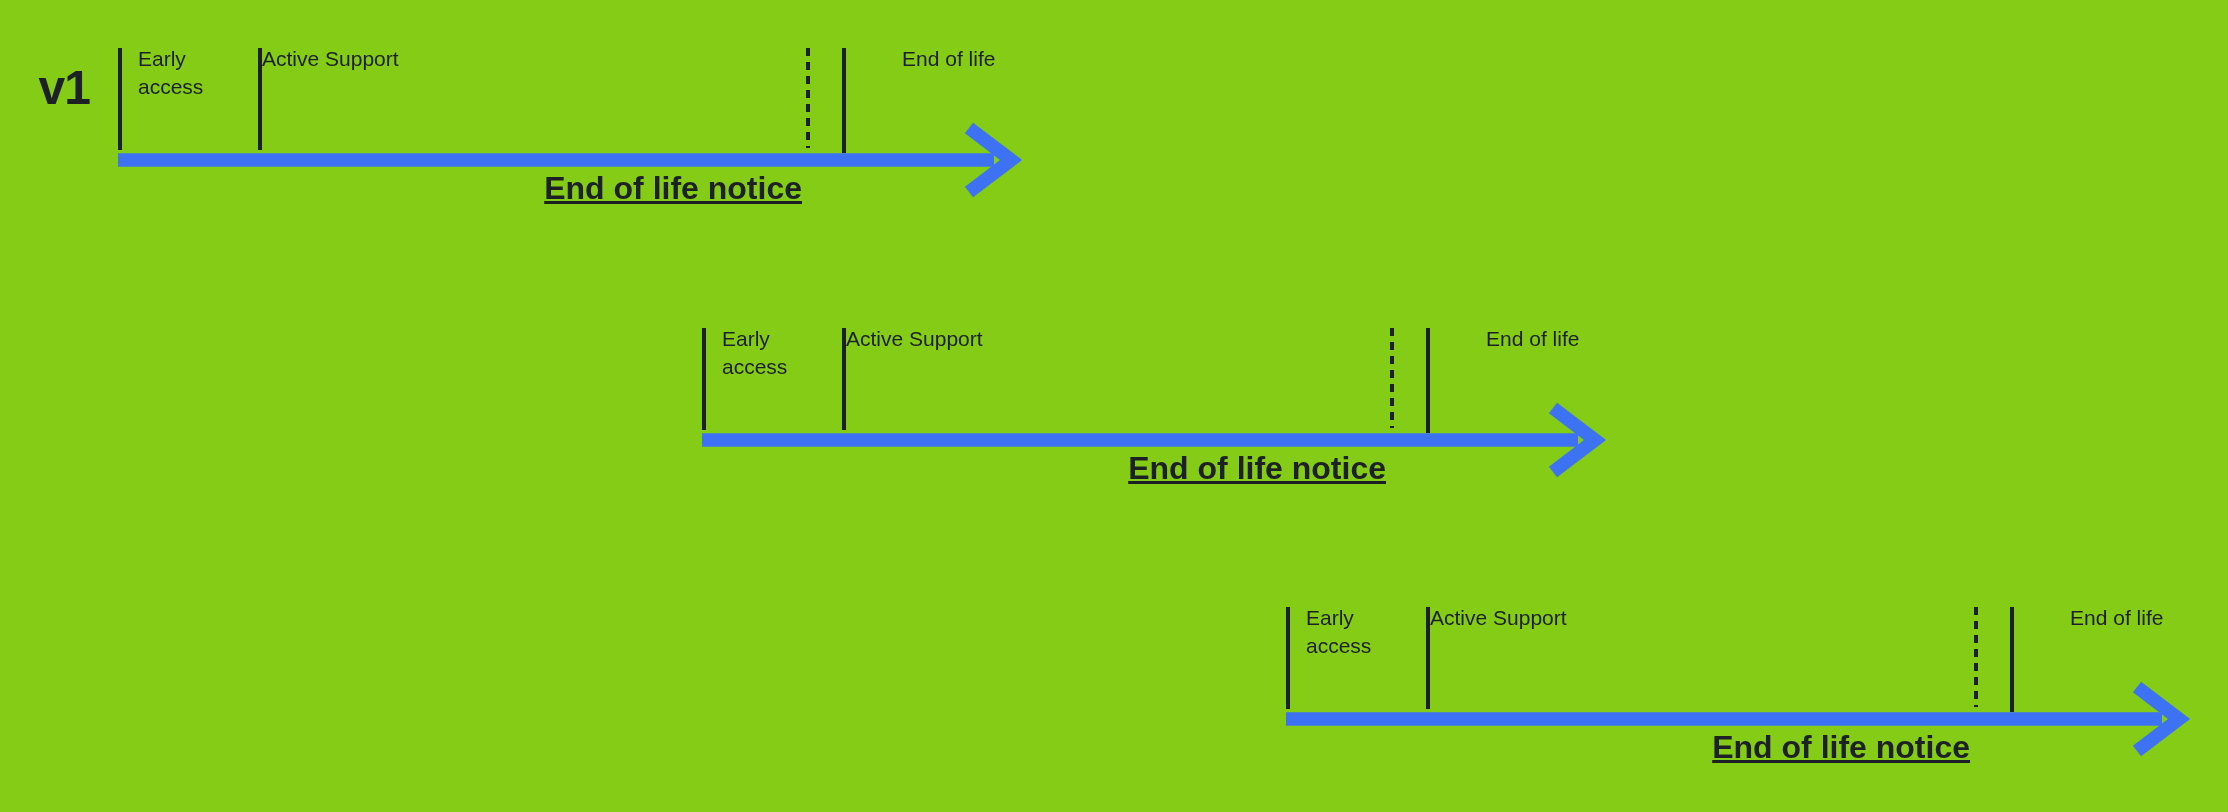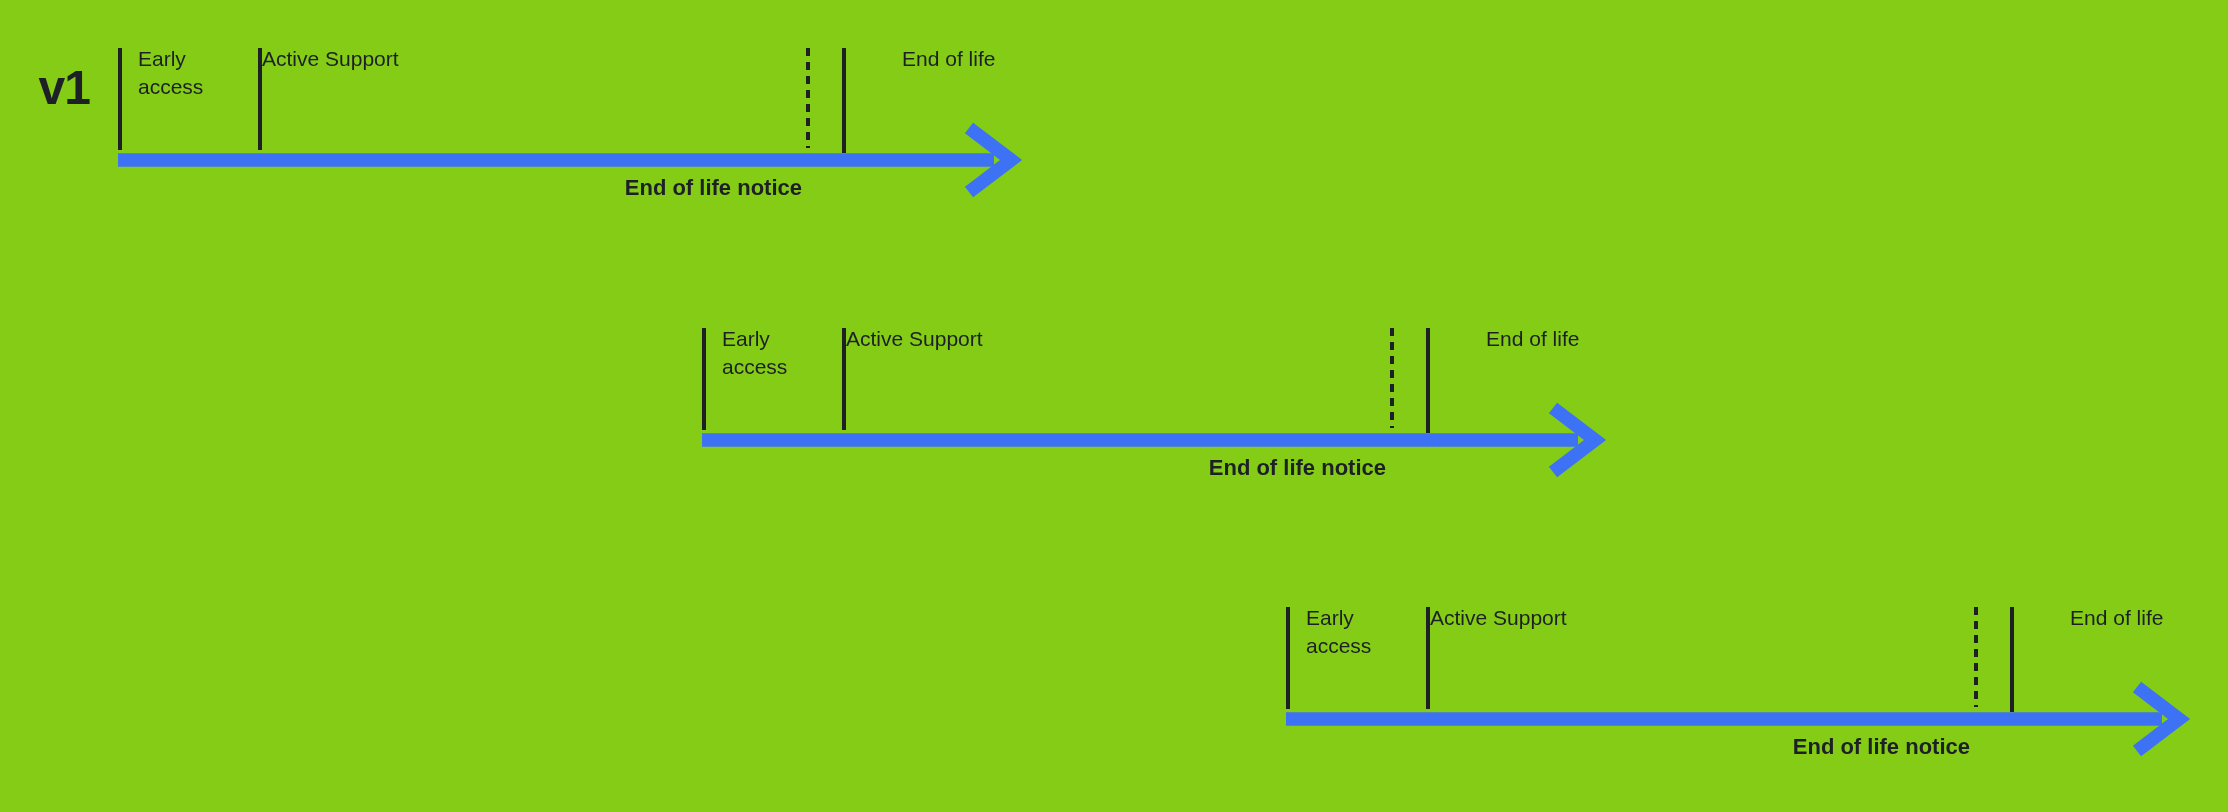--- a/index.html
+++ b/index.html
@@ -65,24 +65,25 @@
   }
   .label-early{left:20px;width:112px;white-space:normal;}
   .label-active{left:144px;}
   .label-eol{left:784px;}
   .notice-label{
     position:absolute;
     left:284px;
     top:126px;
     width:400px;
     text-align:right;
-    font-size:22px;
+    font-size:32px;
     font-weight:700;
     line-height:28px;
     white-space:nowrap;
+    text-decoration:underline;
   }
   .arrow-svg{
     position:absolute;
     left:0;
     top:66px;
     display:block;
   }
   .arrow-svg .stroke{
     stroke:var(--blue);
     stroke-width:13.5;

